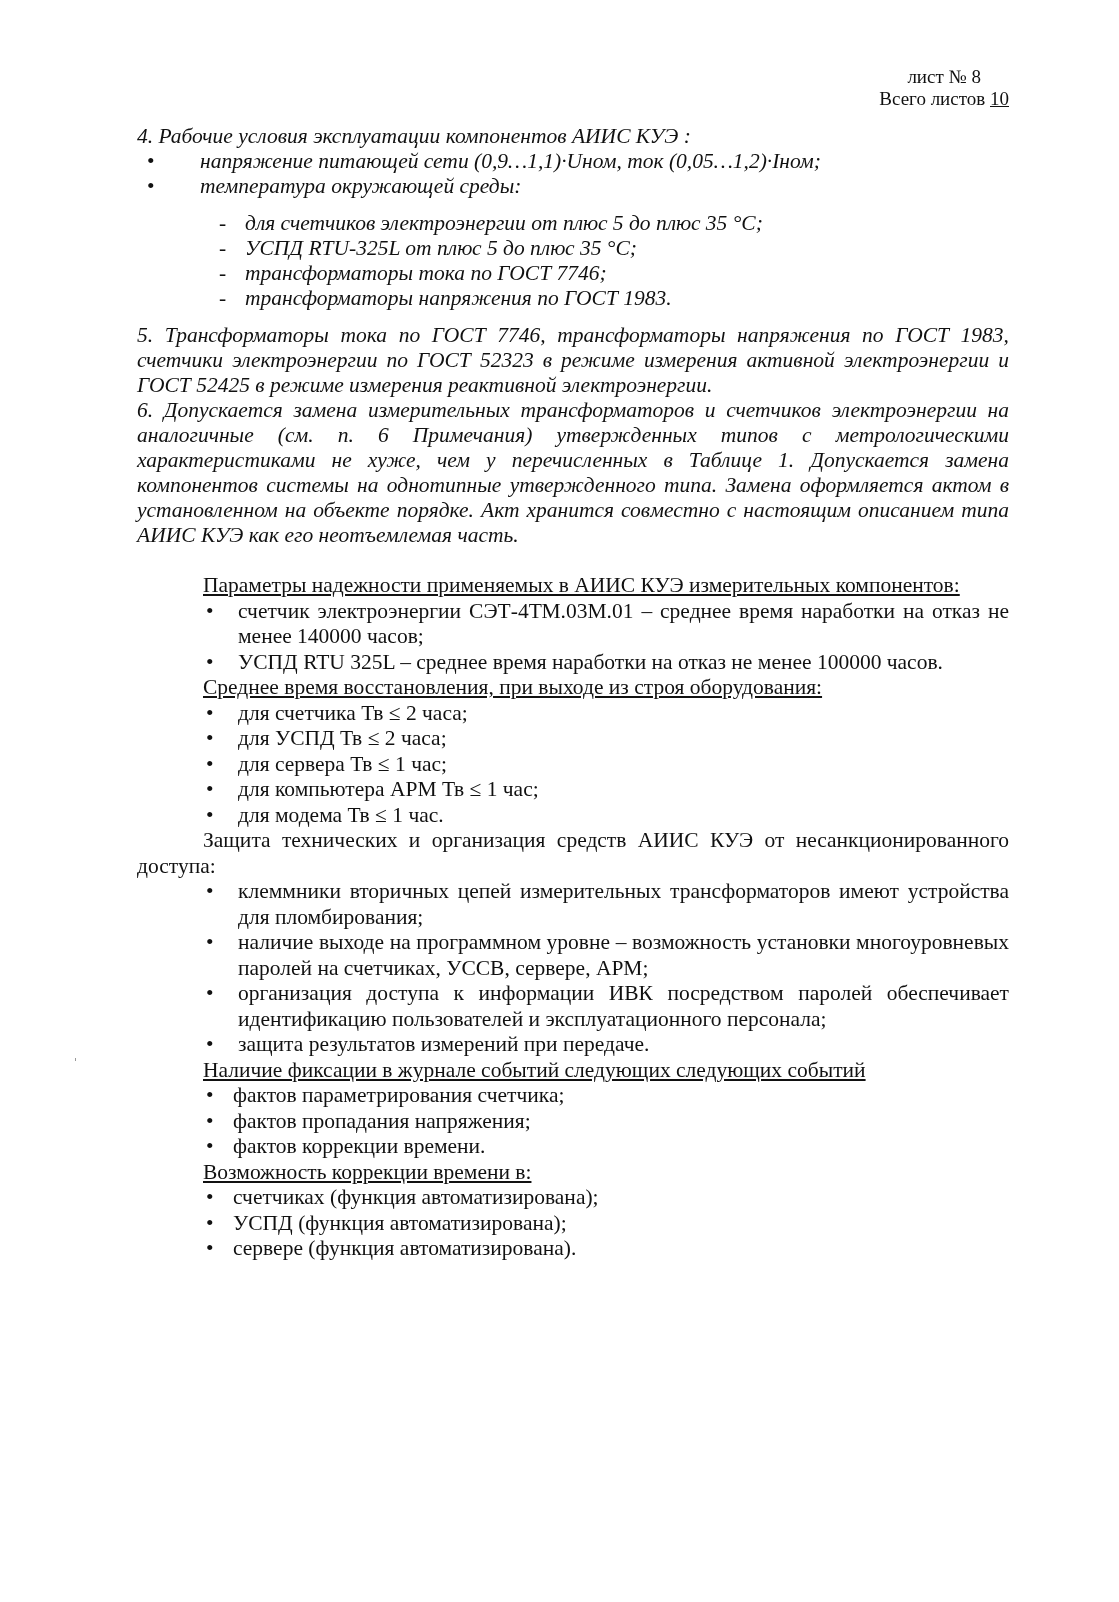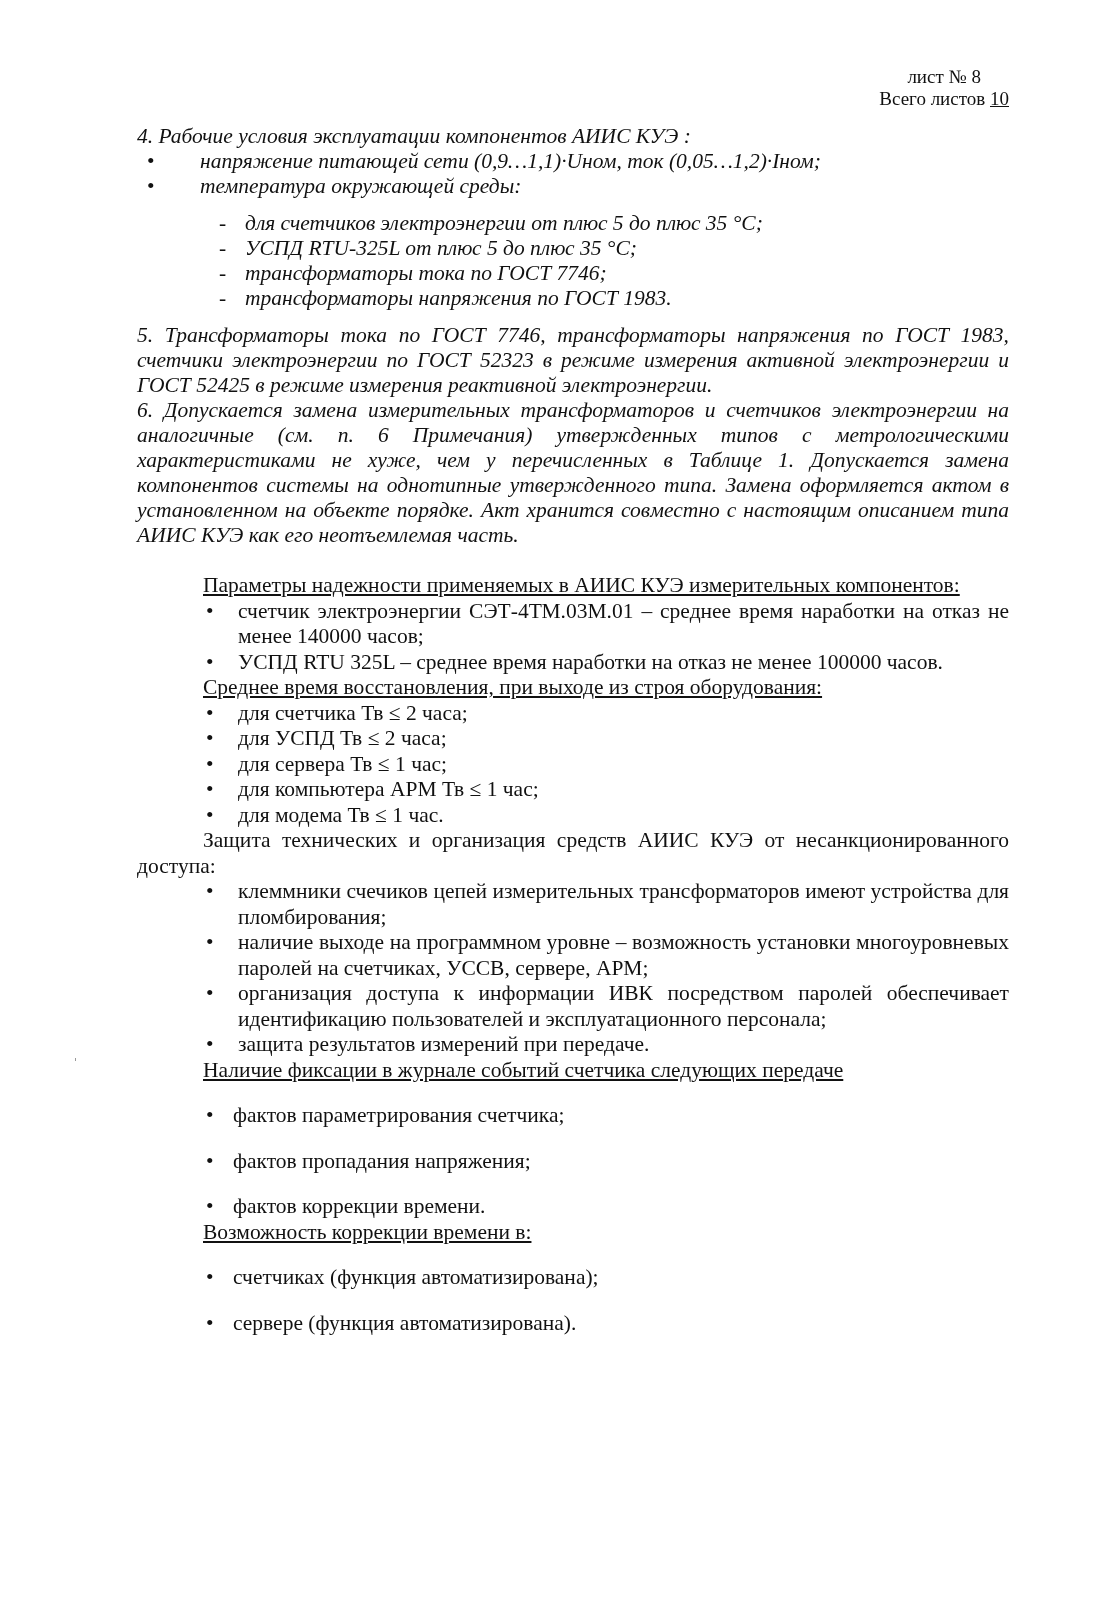--- a/index.html
+++ b/index.html
@@ -15,21 +15,21 @@
   .dlist { margin: 12px; padding: 0; list-style: none; }
   .dlist li { position: relative; padding-left: 96px; }
   .dlist li::before { content: "-"; position: absolute; left: 70px; font-style: normal; }
   .reg { position: absolute; left: 137px; top: 573px; width: 872px; font-size: 21.5px; line-height: 25.5px; }
   .reg p { margin: 0; text-align: justify; }
   .reg .ind { padding-left: 66px; text-decoration: underline; }
   .reg .para-ind { text-indent: 66px; }
   .r-list { margin: 0; padding: 0; list-style: none; }
   .r-list li { position: relative; padding-left: 101px; text-align: justify; }
   .r-list li::before { content: "•"; position: absolute; left: 69px; }
-  .r-list.narrow li { padding-left: 96px; margin-top: 20px; }
+  .r-list.narrow li { padding-left: 96px; }
   .margin-mark { position: absolute; left: 75px; top: 1058px; width: 1px; height: 3px; background: #999; }
 </style>
 </head>
 <body>
 
 <div class="header">
   <div>лист № 8</div>
   <div><span>Всего листов </span><span class="u">10</span></div>
 </div>
 
@@ -58,31 +58,32 @@
   <p class="ind">Среднее время восстановления, при выходе из строя оборудования:</p>
   <ul class="r-list">
     <li>для счетчика Тв ≤ 2 часа;</li>
     <li>для УСПД Тв ≤ 2 часа;</li>
     <li>для сервера Тв ≤ 1 час;</li>
     <li>для компьютера АРМ Тв ≤ 1 час;</li>
     <li>для модема Тв ≤ 1 час.</li>
   </ul>
   <p class="para-ind">Защита технических и организация средств АИИС КУЭ от несанкционированного доступа:</p>
   <ul class="r-list">
-    <li>клеммники счечиков цепей измерительных трансформаторов имеют устройства для пломбирования;</li>
+    <li>клеммники вторичных цепей измерительных трансформаторов имеют устройства для пломбирования;</li>
     <li>наличие выходе на программном уровне – возможность установки многоуровневых паролей на счетчиках, УССВ, сервере, АРМ;</li>
     <li>организация доступа к информации ИВК посредством паролей обеспечивает идентификацию пользователей и эксплуатационного персонала;</li>
     <li>защита результатов измерений при передаче.</li>
   </ul>
-  <p class="ind">Наличие фиксации в журнале событий счетчика следующих передаче</p>
+  <p class="ind">Наличие фиксации в журнале событий следующих следующих событий</p>
   <ul class="r-list narrow">
     <li>фактов параметрирования счетчика;</li>
     <li>фактов пропадания напряжения;</li>
     <li>фактов коррекции времени.</li>
   </ul>
   <p class="ind">Возможность коррекции времени в:</p>
   <ul class="r-list narrow">
     <li>счетчиках (функция автоматизирована);</li>
+    <li>УСПД (функция автоматизирована);</li>
     <li>сервере (функция автоматизирована).</li>
   </ul>
 </div>
 
 <div class="margin-mark"></div>
 
 </body></html>

